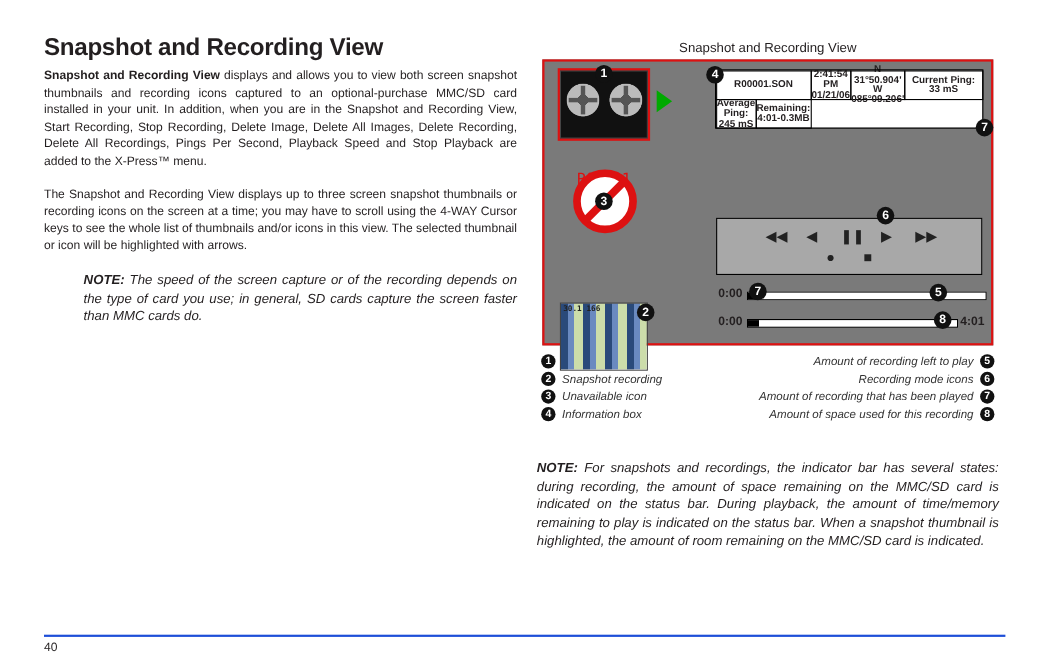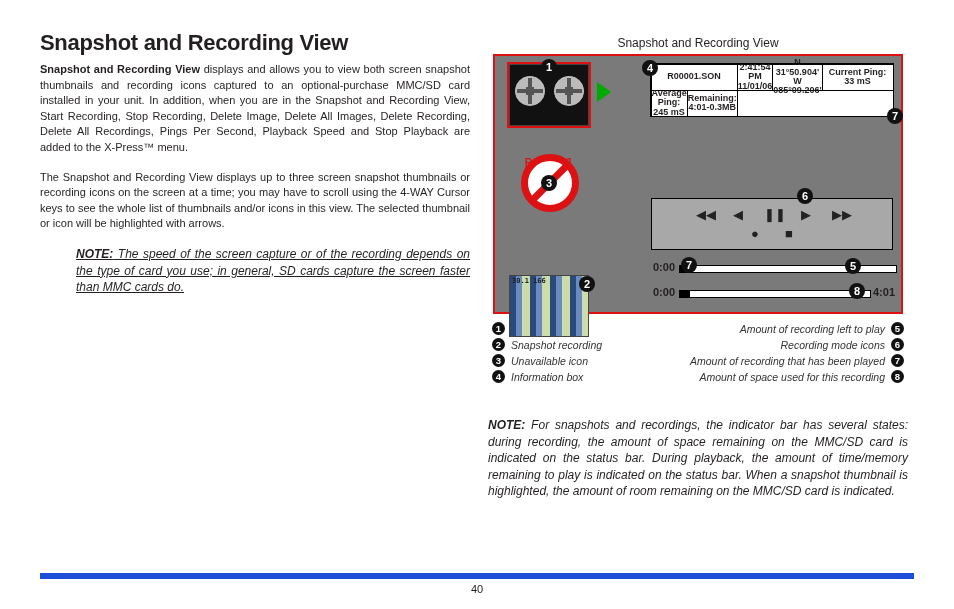--- a/index.html
+++ b/index.html
@@ -45,21 +45,20 @@
   }
   .body-text strong {
     font-weight: 700;
   }
   .note {
     font-size: 12px;
     font-style: italic;
     line-height: 1.38;
     padding-left: 36px;
     text-align: justify;
-    text-decoration: underline;
   }
   .note .nlabel {
     font-weight: 700;
     font-style: italic;
   }
   .fig-caption {
     text-align: center;
     font-family: "Arial Narrow", Arial, sans-serif;
     font-stretch: condensed;
     font-size: 12px;
@@ -257,23 +256,22 @@
     font-size: 12px;
     font-style: italic;
     line-height: 1.38;
     margin-top: 34px;
     text-align: justify;
   }
   .footer {
     position: absolute;
     left: 40px; right: 40px;
     bottom: 14px;
-    text-align: center;
     font-size: 11px;
-    border-top: 6px solid #1d4ed8;
+    border-top: 2px solid #1d4ed8;
     padding-top: 4px;
   }
 </style>
 </head>
 <body>
 
 <div class="page">
   <div class="cols">
 
     <div class="left-col">
@@ -311,21 +309,21 @@
           <div class="thumb snap-thumb" style="left:12px; top:196px;margin-top:21px;">
             <div class="stripes"></div>
             <div class="overlay">30.1
 166</div>
           </div>
 
           <div class="info-grid">
             <div class="cell dbl">R00001.SON</div>
             <div class="cell">
               <span>2:41:54 PM</span>
-              <span>11/01/06</span>
+              <span>01/21/06</span>
             </div>
             <div class="cell">
               <span>N 31°50.904'</span>
               <span>W 085°09.206'</span>
             </div>
             <div class="cell dbl">
               <span>Current Ping:</span>
               <span>33 mS</span>
             </div>
             <div class="cell">

